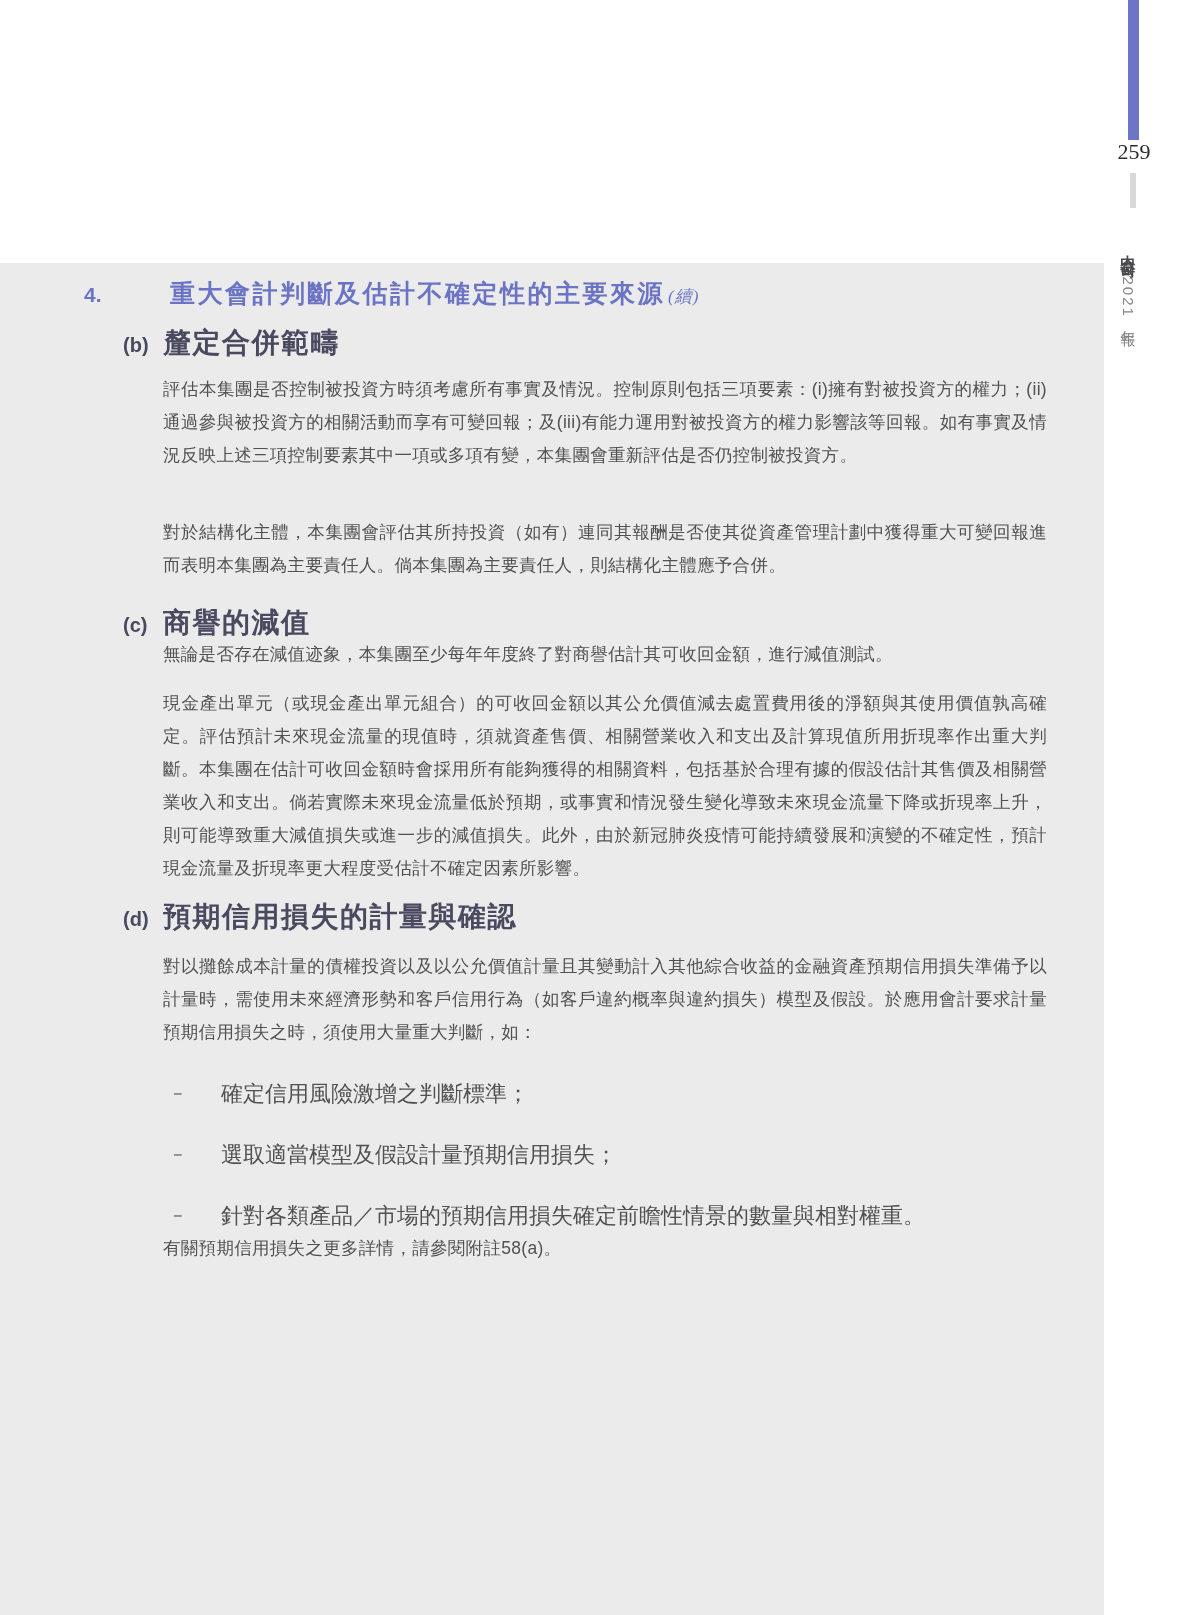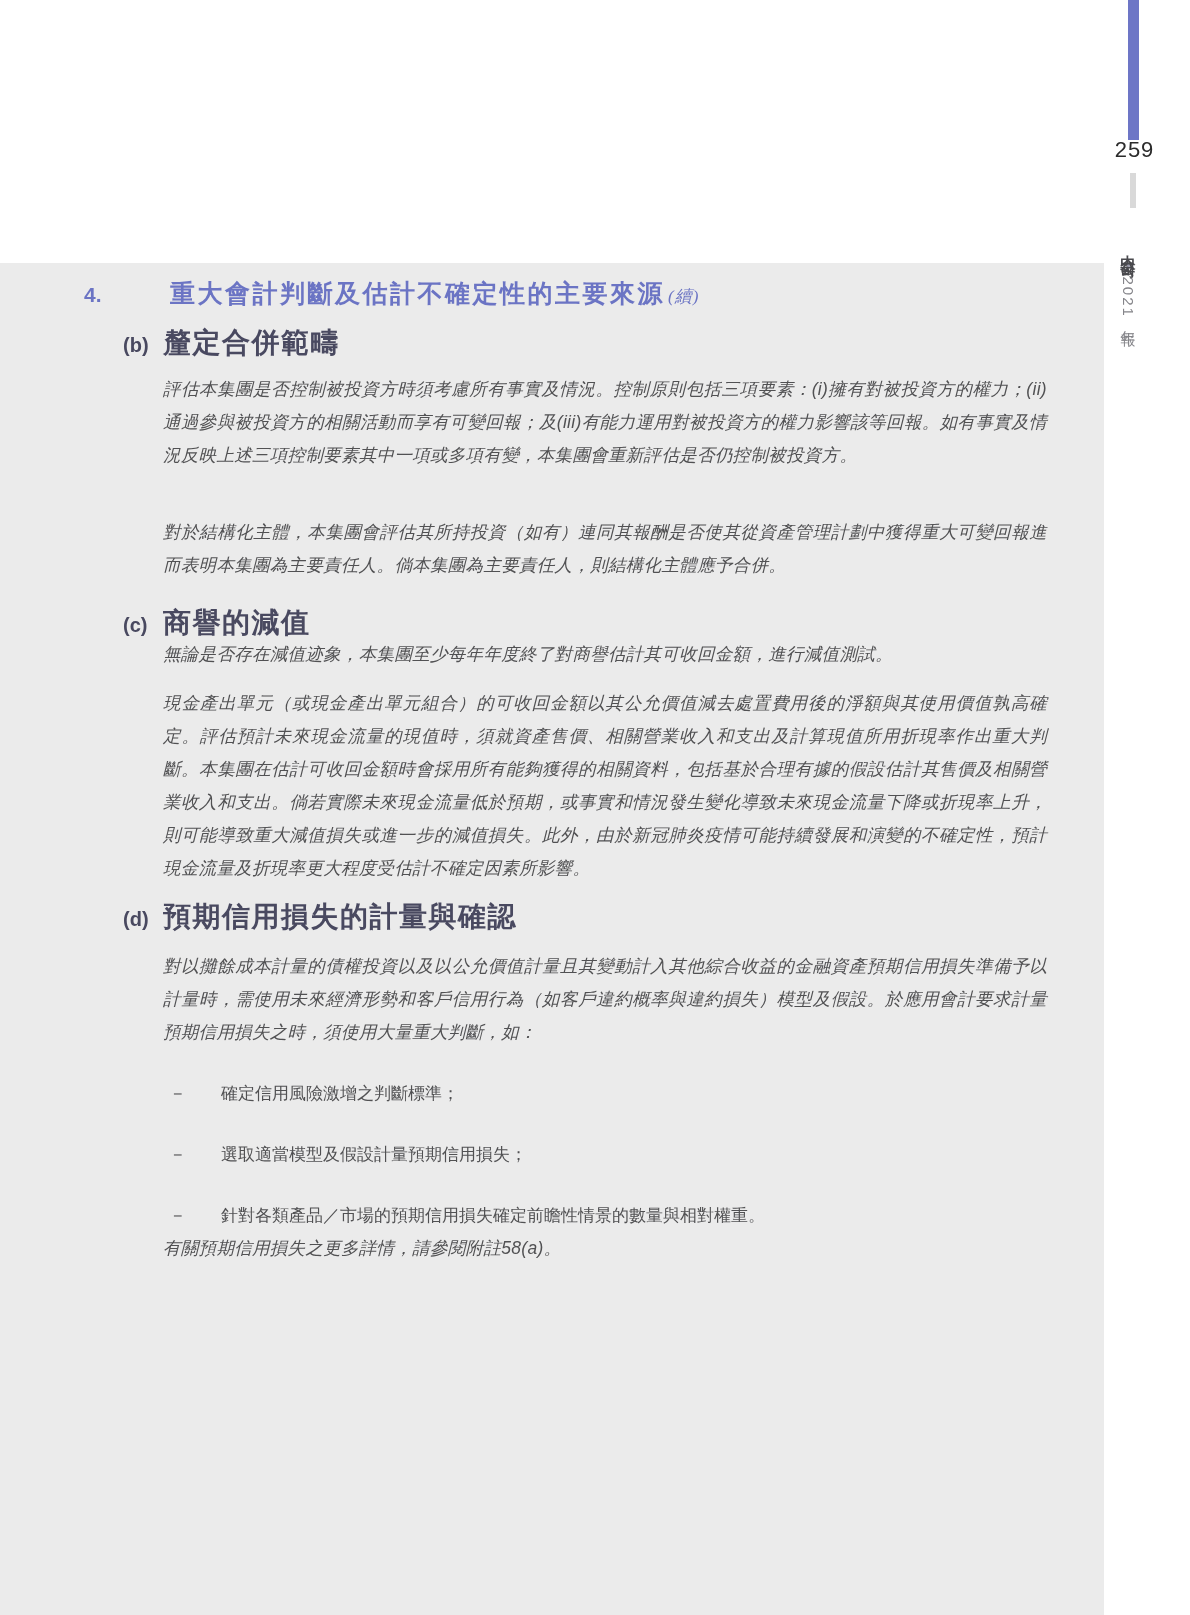--- a/index.html
+++ b/index.html
@@ -13,21 +13,21 @@
   .page { position: absolute; inset: 0; }
 
   
   .accent-bar {
     position: absolute; left: 1128px; top: 0; width: 11px; height: 140px;
     background: #6d76c6;
   }
   .page-number {
     position: absolute; left: 1104px; top: 139px; width: 60px;
     text-align: center;
-    font-family: Liberation Mono, monospace;
+    font-family: Liberation Serif, serif;
     font-size: 22px; color: #2b2b2b;
   }
   .tick-line {
     position: absolute; left: 1130px; top: 173px; width: 6px; height: 35px;
     background: #d9d9d9;
   }
   .vertical-caption {
     position: absolute; left: 1118px; top: 243px; height: 300px;
     writing-mode: vertical-rl; text-orientation: mixed;
     font-size: 15px; letter-spacing: 3px; color: #4c4c50;
@@ -55,27 +55,26 @@
   .subsection { margin-left: 123px; }
   .sub-heading { display: flex; align-items: baseline; line-height: 26px; }
   .sub-label { width: 40px; font-size: 20px; font-weight: bold; color: #494960; }
   .sub-title { font-size: 28px; font-weight: bold; color: #494960; letter-spacing: 1.5px; }
 
   .para {
     margin-left: 40px; width: 884px;
     font-size: 17.5px; line-height: 33px; color: #515153;
     text-align: justify; text-justify: inter-ideograph;
     letter-spacing: 0.3px;
-    font-style: italic;
   }
   .closing { text-align: left; }
 
   .bullet-row { display: flex; margin-left: 46px; width: 878px; }
   .bullet-dash { width: 52px; flex: 0 0 52px; font-size: 17.5px; line-height: 33px; color: #515153; }
-  .bullet-text { font-size: 17px; line-height: 33px; color: #515153; }
+  .bullet-text { font-size: 22px; line-height: 33px; color: #515153; }
 
   
   .sub-b { margin-top: 16px; }
   .sub-c { margin-top: 28px; }
   .sub-d { margin-top: 19px; }
   .mt-15 { margin-top: 15px; }
   .mt-14 { }
   .mt-18 { margin-top: 18px; }
   .mt-26 { margin-top: 44px; }
   .mt-31 { margin-top: 16px; }

